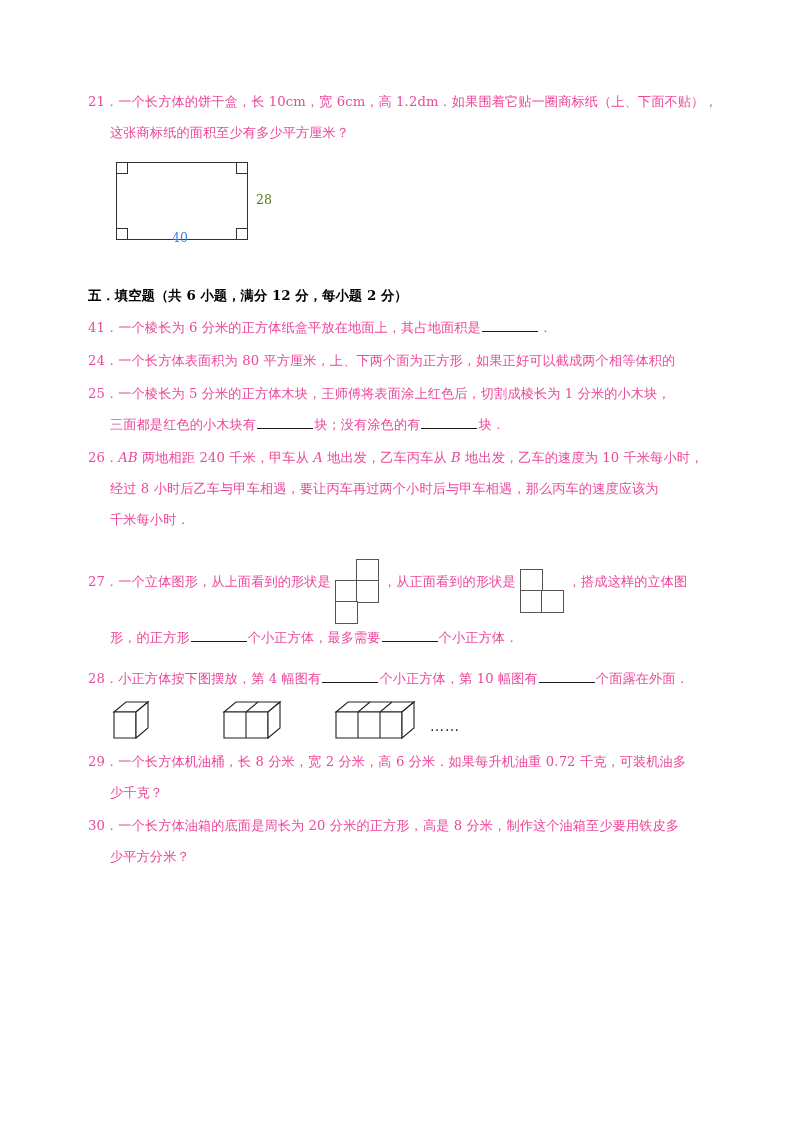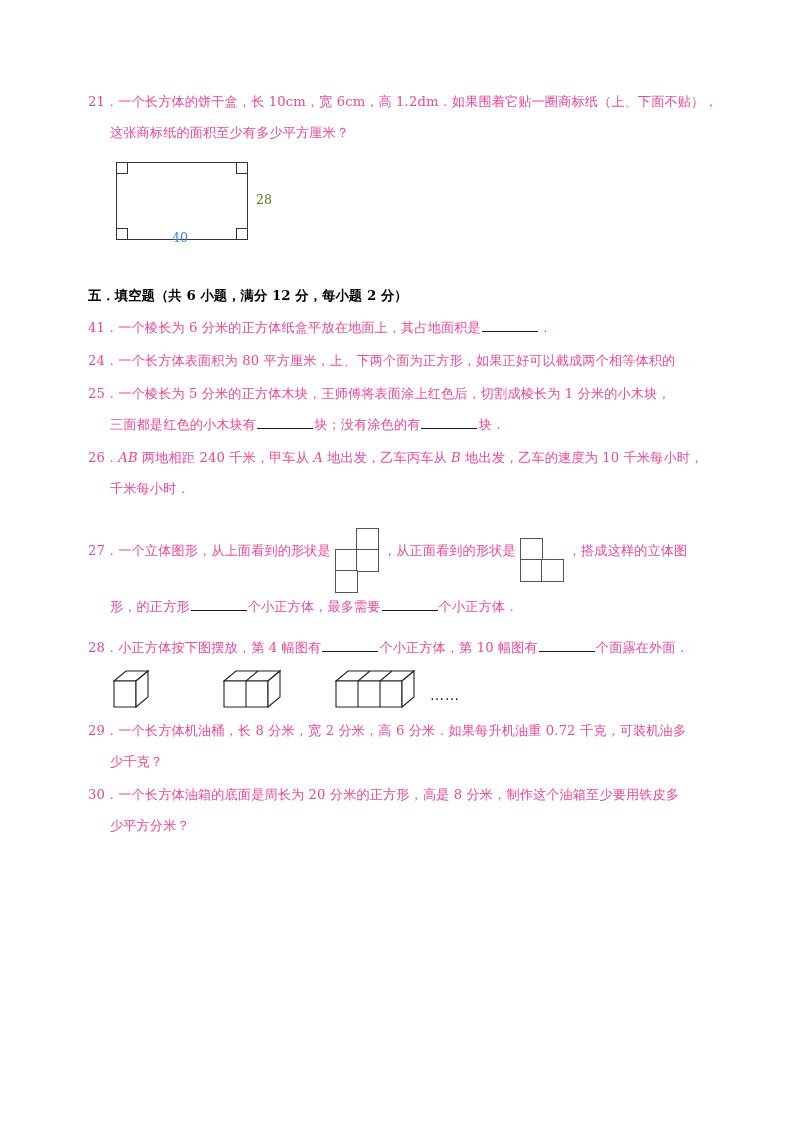--- a/index.html
+++ b/index.html
@@ -197,20 +197,21 @@
       </span>
       <span class="q-line indent">
         <span>三面都是红色的小木块有</span><span class="blank"></span><span>块；没有涂色的有</span><span class="blank"></span><span>块．</span>
       </span>
     </div>
 
     <div class="q">
       <span class="q-line">
         <span class="num">26．</span><span class="it">AB</span><span> 两地相距 240 千米，甲车从 </span><span class="it">A</span><span> 地出发，乙车丙车从 </span><span class="it">B</span><span> 地出发，乙车的速度为 10 千米每小时，</span>
       </span>
+      <span class="q-line indent">经过 8 小时后乙车与甲车相遇，要让丙车再过两个小时后与甲车相遇，那么丙车的速度应该为</span>
       <span class="q-line indent">千米每小时．</span>
     </div>
 
     <div class="q" style="margin-top:14px;">
       <span class="q-line">
         <span class="num">27．</span><span>一个立体图形，从上面看到的形状是</span><span class="shape-grid shape-s"><span class="sg-cell" style="left:21px; top:0px;"></span><span class="sg-cell" style="left:0px; top:21px;"></span><span class="sg-cell" style="left:21px; top:21px;"></span><span class="sg-cell" style="left:0px; top:42px;"></span></span><span>，从正面看到的形状是</span><span class="shape-grid shape-l"><span class="sg-cell" style="left:0px; top:0px;"></span><span class="sg-cell" style="left:0px; top:21px;"></span><span class="sg-cell" style="left:21px; top:21px;"></span></span><span>，搭成这样的立体图</span>
       </span>
       <span class="q-line indent" style="line-height:46px;">
         <span>形，的正方形</span><span class="blank"></span><span>个小正方体，最多需要</span><span class="blank"></span><span>个小正方体．</span>
       </span>

